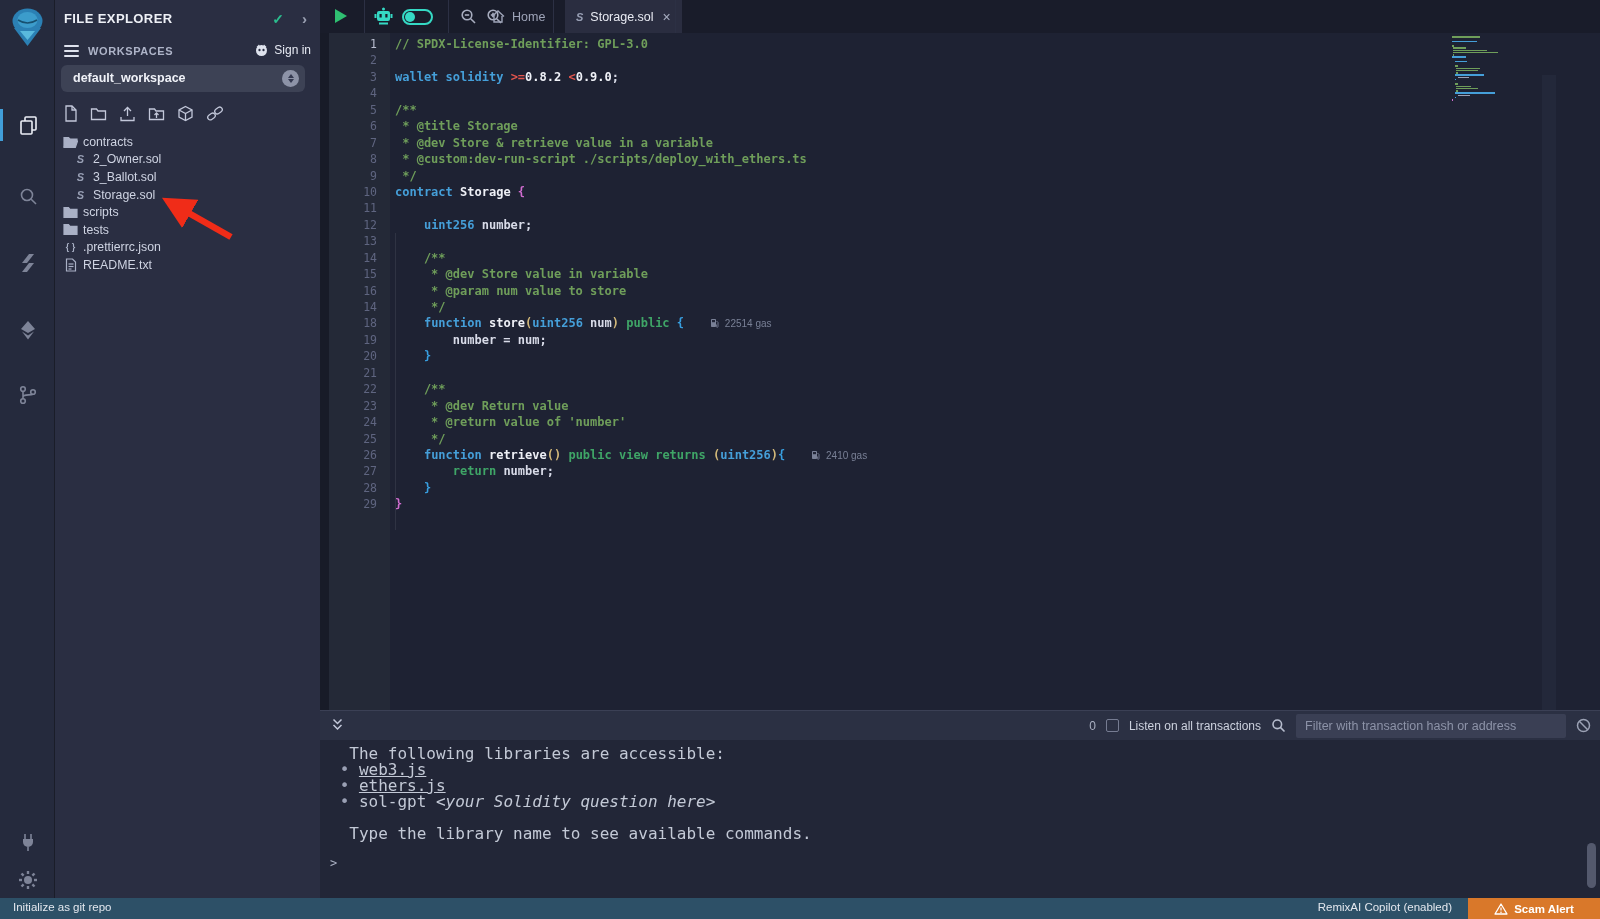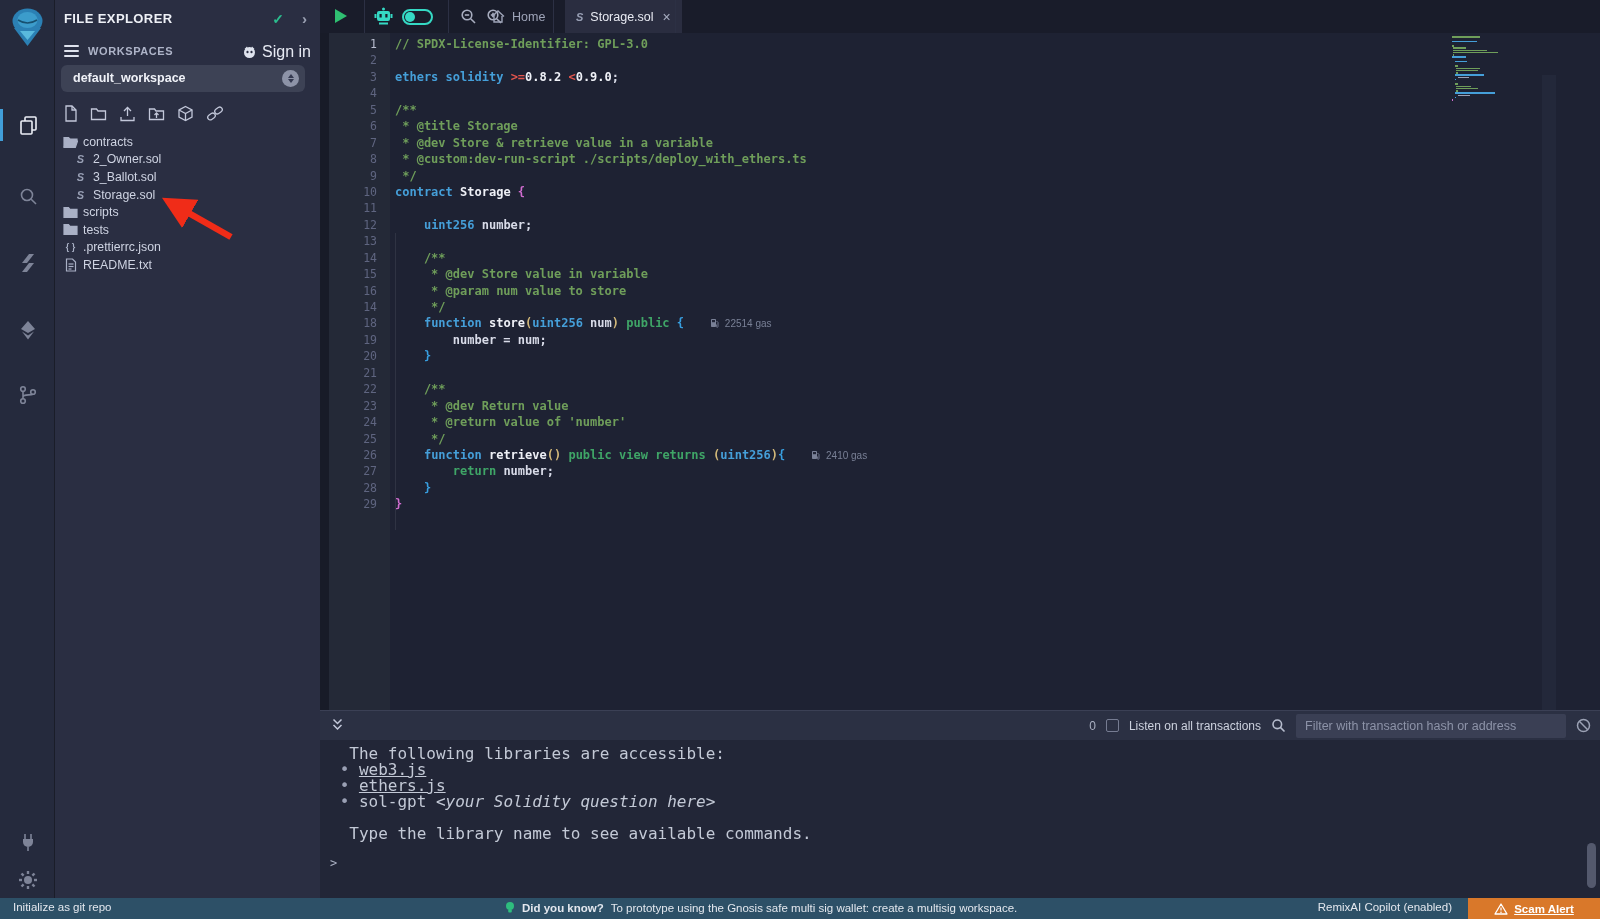--- a/index.html
+++ b/index.html
@@ -20,21 +20,21 @@
   .panel { position:absolute; left:55px; top:0; width:265px; bottom:21px; background:#2a2e42; z-index:4; }
   .panel-header { position:absolute; top:0; left:0; right:0; height:38px; }
   .panel-title { position:absolute; left:9px; top:11px; font-size:13px; font-weight:bold; color:#eef0f6; letter-spacing:.4px; }
   .hdr-check { position:absolute; right:36px; top:11px; color:#2bbd8e; font-size:14px; font-weight:bold; }
   .hdr-chevron { position:absolute; right:13px; top:10px; color:#9aa0b2; font-size:15px; font-weight:bold; cursor:pointer; }
   .ws-row { position:absolute; top:42px; left:0; right:0; height:20px; }
   .hamburger { position:absolute; left:9px; top:3px; width:15px; cursor:pointer; }
   .hamburger span { display:block; height:2px; background:#dfe3ee; margin-bottom:3px; border-radius:1px; }
   .ws-label { position:absolute; left:33px; top:3px; font-size:11px; font-weight:bold; color:#aeb4c8; letter-spacing:.6px; }
   .signin { position:absolute; right:9px; top:1px; display:flex; align-items:center; gap:5px; cursor:pointer; }
-  .signin-label { font-size:16px; color:#e7eaf3; }
+  .signin-label { font-size:12px; color:#e7eaf3; }
   .ws-dropdown { position:absolute; top:65px; left:6px; width:244px; height:27px; background:#3d4255; border-radius:6px; cursor:pointer; }
   .ws-name { position:absolute; left:12px; top:6px; font-size:12.5px; font-weight:600; color:#f0f2f8; }
   .ws-toggle { position:absolute; right:6px; top:5px; width:17px; height:17px; border-radius:50%; background:#8d93a7; display:flex; flex-direction:column; align-items:center; justify-content:center; gap:1px; }
   .ws-toggle i { width:0; height:0; border-left:3.5px solid transparent; border-right:3.5px solid transparent; }
   .ws-toggle .up { border-bottom:4px solid #343950; }
   .ws-toggle .dn { border-top:4px solid #343950; }
   .actions-row { position:absolute; top:105px; left:8px; display:flex; gap:12px; }
   .actions-row svg { stroke:#c3c8da; fill:none; stroke-width:1.3; cursor:pointer; }
   .tree { position:absolute; top:133px; left:0; right:0; }
   .tree-row { height:17.6px; display:flex; align-items:center; font-size:12.3px; color:#ced3e2; cursor:pointer; white-space:nowrap; }
@@ -97,21 +97,21 @@
   .t-mut { color:#9aa0b4; }
   .term-prompt { position:absolute; left:10px; top:116px; font-family:"DejaVu Sans Mono", monospace; font-size:12px; color:#aab0c2; }
   .term-thumb { position:absolute; right:4px; bottom:10px; width:9px; height:45px; border-radius:5px; background:rgba(125,132,155,.55); }
 
   
   .statusbar { position:absolute; left:0; right:0; bottom:0; height:21px; background:#2d5067; z-index:20; font-size:11.5px; color:#e3e7ee; }
   .sb-git { position:absolute; left:13px; top:3px; cursor:pointer; }
   .sb-tip { position:absolute; left:505px; top:3px; display:flex; align-items:center; gap:7px; }
   .sb-tip b { font-weight:bold; }
   .sb-copilot { position:absolute; right:148px; top:3px; }
-  .sb-scam { position:absolute; right:0; top:0; width:132px; height:21px; background:#d9782a; display:flex; align-items:center; justify-content:center; gap:6px; color:#fff; font-weight:bold; cursor:pointer;text-decoration:underline; }
+  .sb-scam { position:absolute; right:0; top:0; width:132px; height:21px; background:#d9782a; display:flex; align-items:center; justify-content:center; gap:6px; color:#fff; font-weight:bold; cursor:pointer; }
 </style>
 </head>
 <body>
 
 <div class="app">
 
   <div class="rail">
     <div class="rail-logo">
       <svg width="41" height="44" viewBox="0 0 41 44">
         <ellipse cx="20.5" cy="15" rx="15" ry="12.5" fill="#2b80b4"></ellipse>
@@ -383,21 +383,21 @@
             <div class="gnum">26</div>
             <div class="gnum">27</div>
             <div class="gnum">28</div>
             <div class="gnum">29</div>
           </div>
       </div>
       <div class="indent-guide"></div>
       <div class="code-pane" id="code-pane">
           <div class="code-line"><span class="tok-cm">// SPDX-License-Identifier: GPL-3.0</span></div>
           <div class="code-line"></div>
-          <div class="code-line"><span class="tok-kw">ethers</span><span class="tok-sp"> </span><span class="tok-kw">solidity </span><span class="tok-op">&gt;=</span><span class="tok-num">0.8.2</span><span class="tok-sp"> </span><span class="tok-op">&lt;</span><span class="tok-num">0.9.0</span><span class="tok-plain">;</span></div>
+          <div class="code-line"><span class="tok-kw">wallet</span><span class="tok-sp"> </span><span class="tok-kw">solidity </span><span class="tok-op">&gt;=</span><span class="tok-num">0.8.2</span><span class="tok-sp"> </span><span class="tok-op">&lt;</span><span class="tok-num">0.9.0</span><span class="tok-plain">;</span></div>
           <div class="code-line"></div>
           <div class="code-line"><span class="tok-cm">/**</span></div>
           <div class="code-line"><span class="tok-cm"> * @title Storage</span></div>
           <div class="code-line"><span class="tok-cm"> * @dev Store &amp; retrieve value in a variable</span></div>
           <div class="code-line"><span class="tok-cm"> * @custom:dev-run-script ./scripts/deploy_with_ethers.ts</span></div>
           <div class="code-line"><span class="tok-cm"> */</span></div>
           <div class="code-line"><span class="tok-kw">contract</span><span class="tok-sp"> </span><span class="tok-fn">Storage </span><span class="tok-br1">{</span></div>
           <div class="code-line"></div>
           <div class="code-line"><span class="tok-sp">    </span><span class="tok-kw">uint256</span><span class="tok-sp"> </span><span class="tok-plain">number;</span></div>
           <div class="code-line"></div>
@@ -539,28 +539,20 @@
           <div class="term-line">&nbsp;</div>
           <div class="term-line"><span>  Type the library name to see available commands.</span></div>
         </div>
       <div class="term-prompt">&gt;</div>
       <div class="term-thumb"></div>
     </div>
   </div>
 
   <div class="statusbar">
     <span class="sb-git">Initialize as git repo</span>
-    <span class="sb-tip">
-      <svg width="10" height="14" viewBox="0 0 10 14">
-          <circle cx="5" cy="5" r="4" fill="#2ebd7e"></circle>
-          <rect x="3.2" y="8.5" width="3.6" height="3" rx="1" fill="#2ebd7e"></rect>
-        </svg>
-      <b>Did you know?</b>
-      <span>To prototype using the Gnosis safe multi sig wallet: create a multisig workspace.</span>
-    </span>
     <span class="sb-copilot">RemixAI Copilot (enabled)</span>
     <span class="sb-scam">
       <svg width="14" height="12" viewBox="0 0 14 12">
           <path d="M7 1 L13 11 H1 Z" fill="none" stroke="#fff" stroke-width="1.3" stroke-linejoin="round"></path>
           <line x1="7" y1="4.5" x2="7" y2="7.5" stroke="#fff" stroke-width="1.2"></line>
           <circle cx="7" cy="9.3" r=".8" fill="#fff"></circle>
         </svg>
       <span>Scam Alert</span>
     </span>
   </div>

